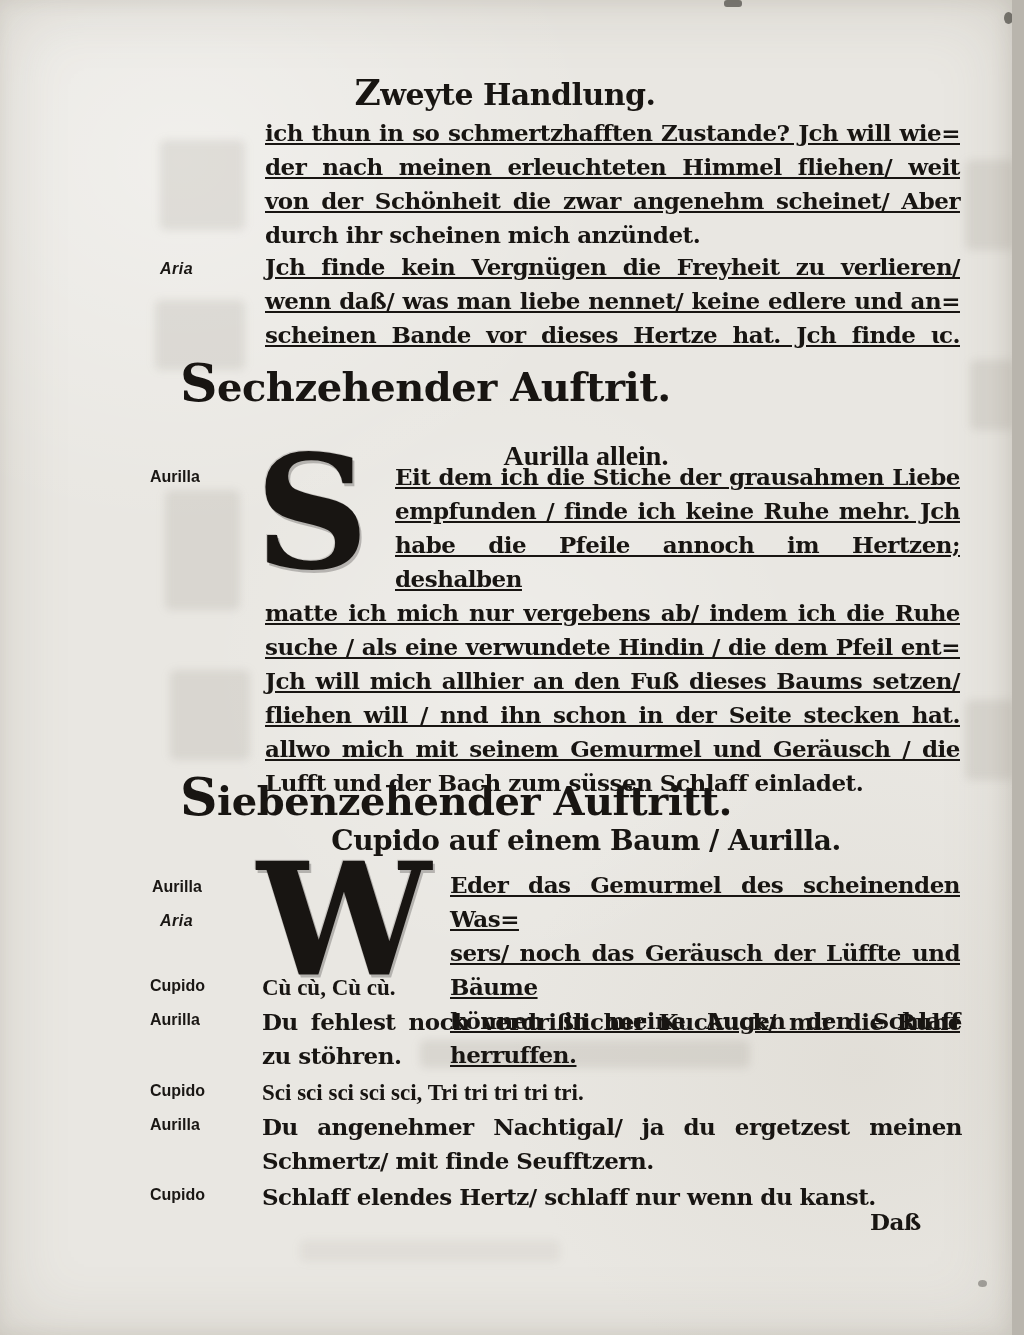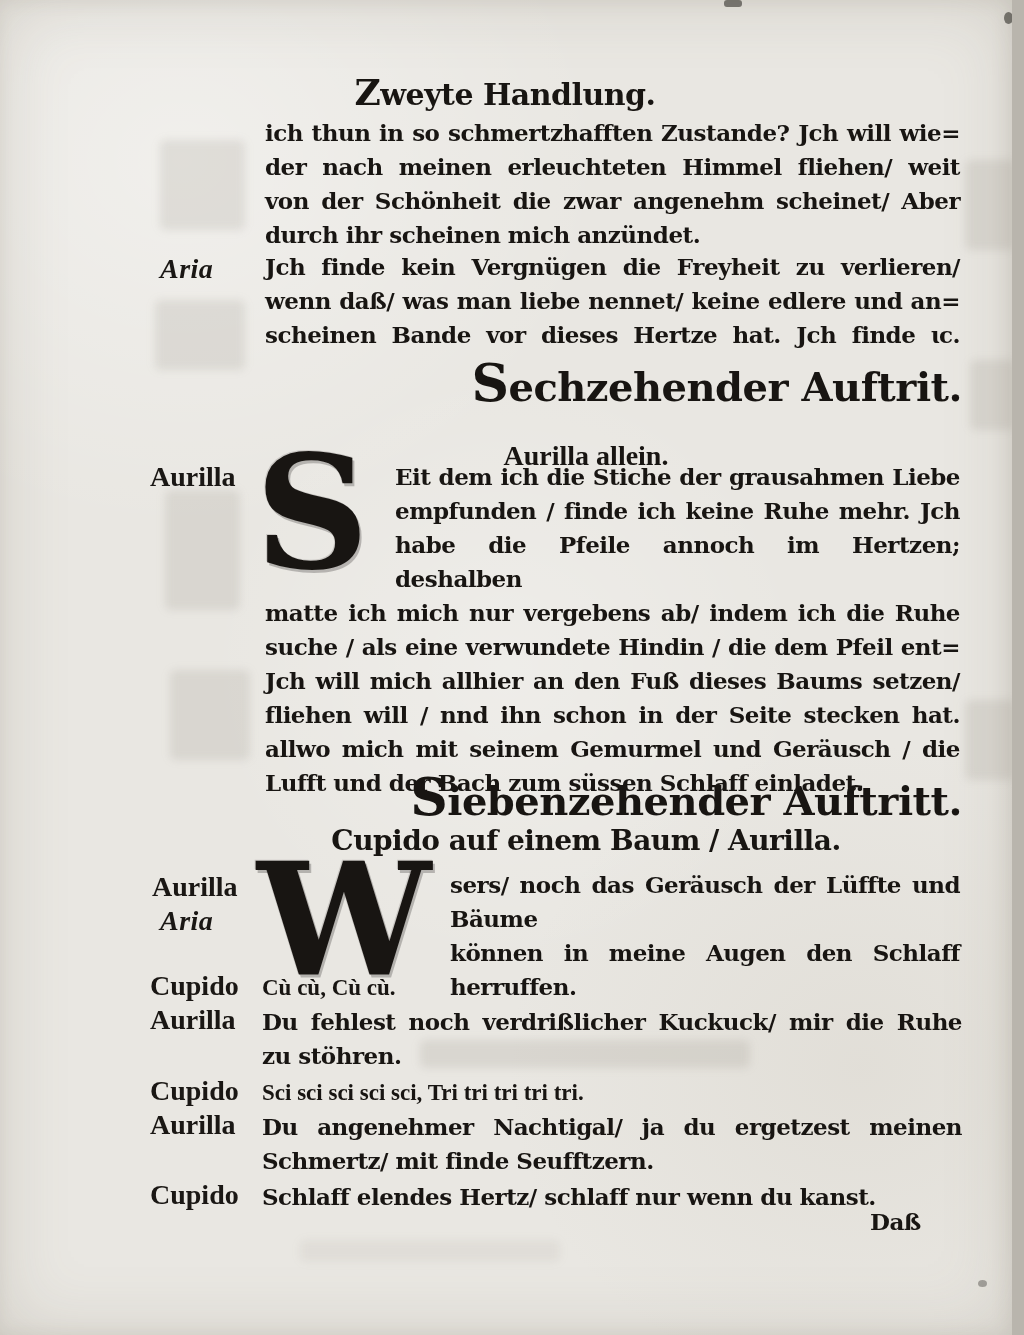--- a/index.html
+++ b/index.html
@@ -17,31 +17,31 @@
   .antiq { font-family:"Liberation Serif", serif; font-weight:700; }
 
   .act-title {
     position:absolute; left:150px; top:74px; width:710px;
     font-size:30px; line-height:36px; text-align:center;
   }
   .act-title::first-letter { font-size:36px; }
 
   .para { position:absolute; left:265px; width:695px; font-size:23px; line-height:34px; }
   .para .ln { text-align:justify; white-space:normal; }
-  .para .ln.j { text-align-last:justify; }
+  .para .ln.j { text-align-last:justify;text-decoration:underline; }
   .para .ln.ind { padding-left:130px; }
   .para .ln.indw { padding-left:185px; }
 
-  .label { position:absolute; font-family:Liberation Serif, serif; font-weight:700;
-           font-size:28px; line-height:30px; color:#1a1714; }
+  .label { position:absolute; font-family:Liberation Sans, sans-serif; font-weight:700;
+           font-size:16px; line-height:30px; color:#1a1714; }
   .label.it { font-style:italic; letter-spacing:0.5px; }
 
   .scene-head {
     position:absolute; left:150px; width:812px; padding-left:30px; box-sizing:border-box;
-    font-size:40px; line-height:50px; text-align:right;
+    font-size:40px; line-height:50px; text-align:left;
   }
   .scene-head::first-letter { font-size:52px; }
   .stage-dir {
     position:absolute; left:150px; width:812px; padding-left:60px; box-sizing:border-box;
     font-size:28px; line-height:34px; text-align:center;
   }
 
   .dropcap { position:absolute; line-height:1; font-family:"DejaVu Serif", serif; font-weight:700;
              text-shadow: 2px 3px 0 rgba(24,21,18,0.25), -1px -1px 0 rgba(24,21,18,0.15); }
   .dropcap.s { left:-10px; top:-26px; font-size:158px; }
@@ -108,20 +108,21 @@
     <div class="ln">Lufft und der Bach zum süssen Schlaff einladet.</div>
   </div>
 
   <div class="scene-head frak" style="top:772px;">Siebenzehender Auftritt.</div>
   <div class="stage-dir frak" style="top:824px;">Cupido auf einem Baum / Aurilla.</div>
 
   <div class="label" style="left:152px; top:872px;">Aurilla</div>
   <div class="label it" style="left:160px; top:906px;">Aria</div>
   <div class="para frak" style="top:868px;">
     <span class="dropcap w">W</span>
+    <div class="ln j indw">Eder das Gemurmel des scheinenden Was=</div>
     <div class="ln j indw">sers/ noch das Geräusch der Lüffte und Bäume</div>
     <div class="ln j indw">können in meine Augen den Schlaff herruffen.</div>
   </div>
 
   <div class="drow" style="top:971px;">
     <span class="label">Cupido</span>
     <div class="dtext antiq">
       <div class="ln">Cù cù, Cù cù.</div>
     </div>
   </div>

